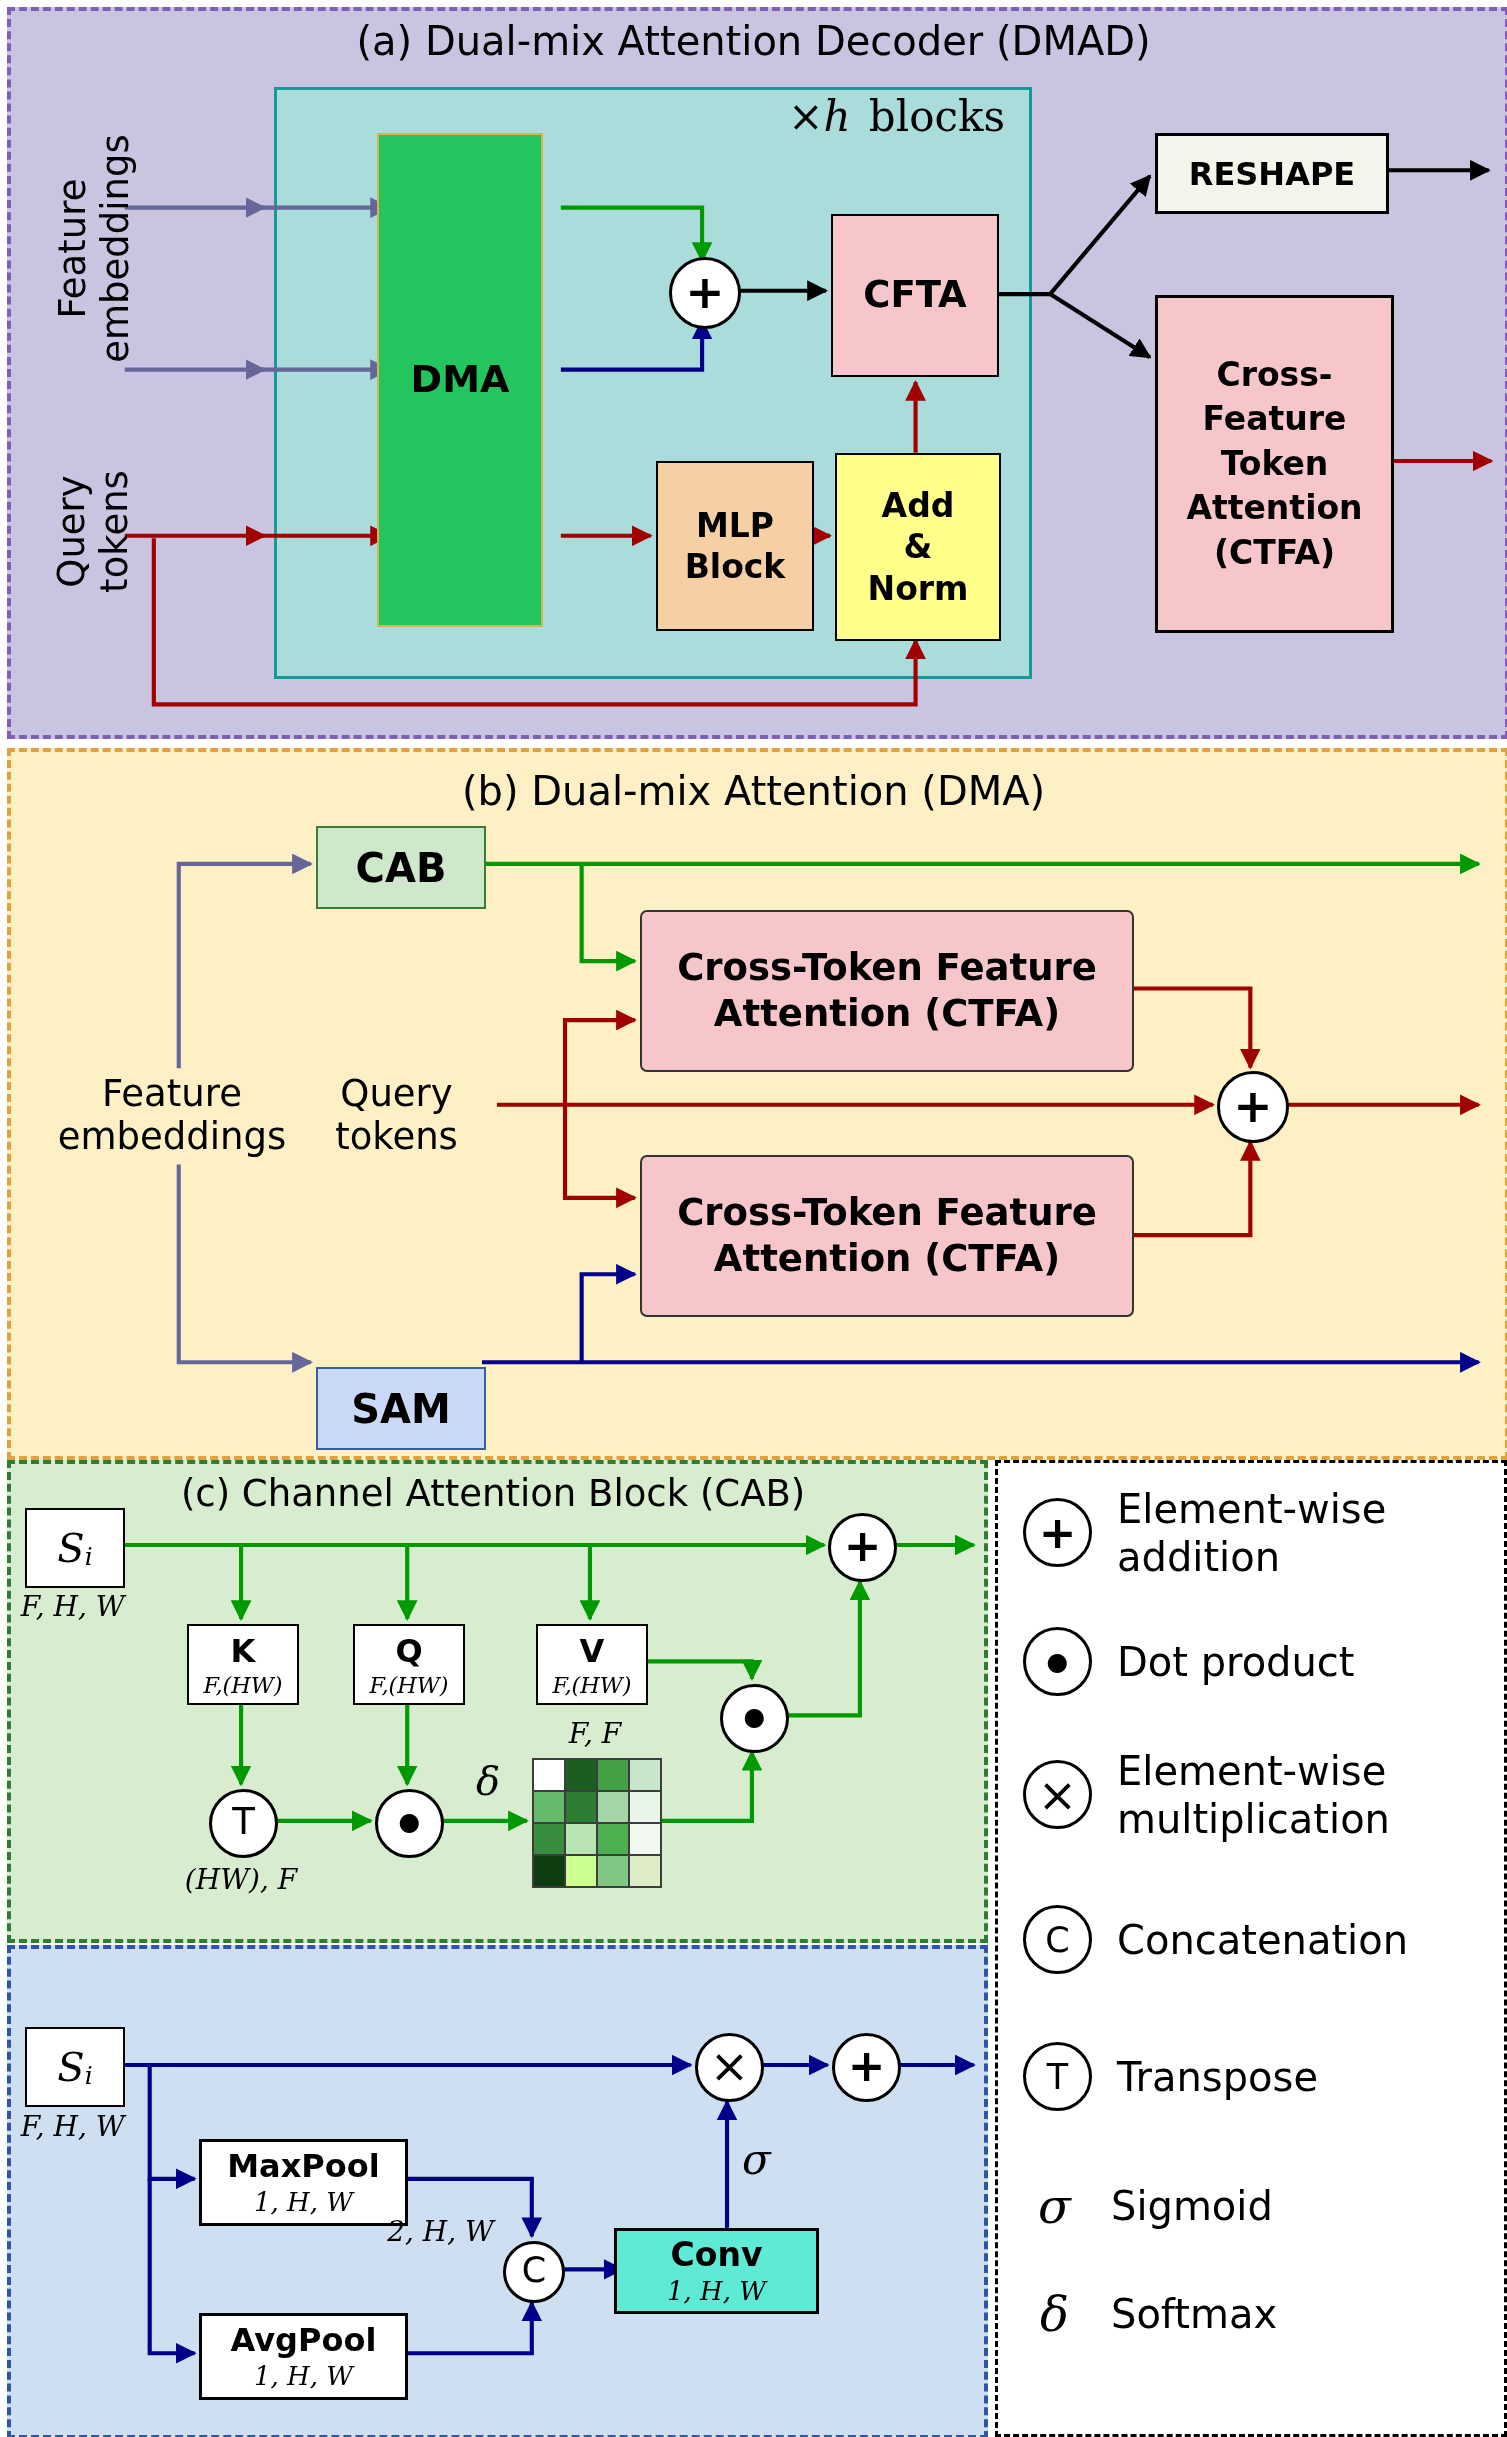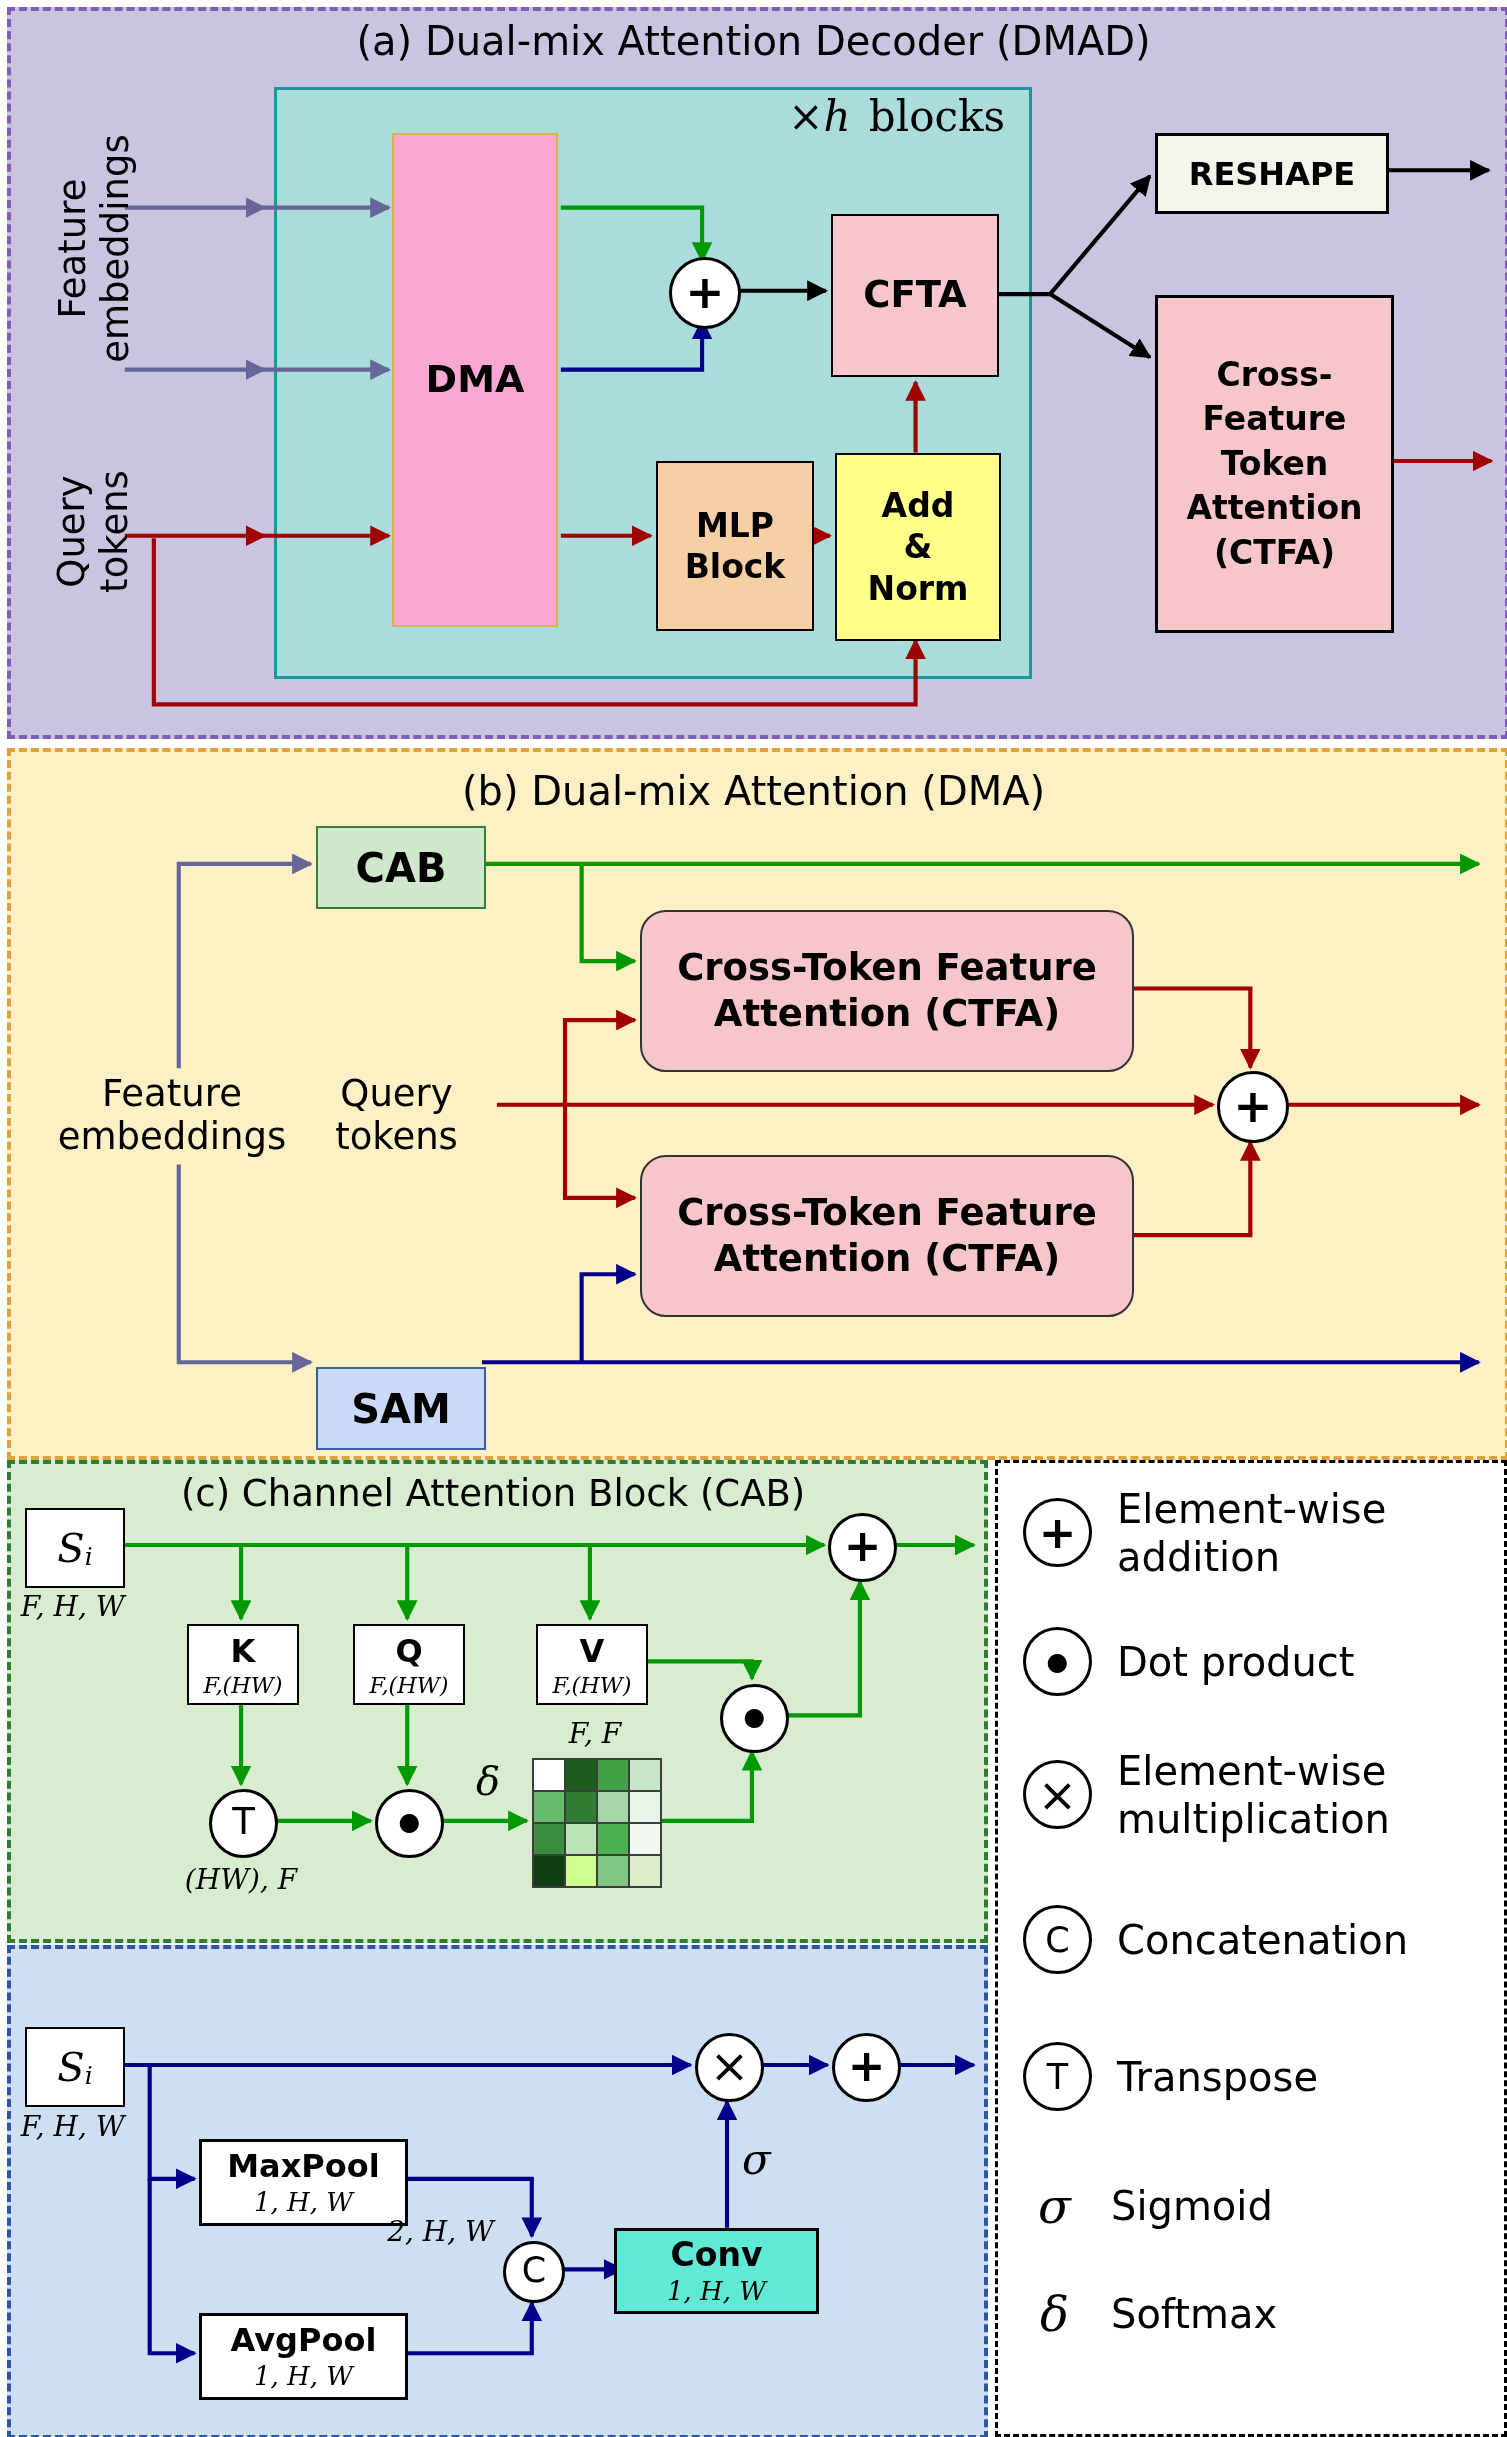--- a/index.html
+++ b/index.html
@@ -3,21 +3,21 @@
 <meta charset="utf-8">
 <style>
   html,body { margin:0; padding:0; background:#ffffff; }
   body { font-family:"DejaVu Sans","Liberation Sans",sans-serif; color:#000; }
   #canvas { position:relative; width:1508px; height:2438px; background:#fff; overflow:hidden; }
   .panel { position:absolute; border:4.2px dashed; z-index:0; }
   .arrows { position:absolute; left:0; top:0; z-index:1; pointer-events:none; }
   .title { position:absolute; text-align:center; font-size:40px; z-index:2; }
   .box { position:absolute; display:flex; flex-direction:column; align-items:center; justify-content:center;
          text-align:center; font-weight:700; border:3.3px solid #000; z-index:2; line-height:1.25; }
-  .rounded { border-radius:26px; border-width:2.5px; border-color:#333; }
+  .rounded { border-radius:7px; border-width:2.5px; border-color:#333; }
   .circle { position:absolute; border-radius:50%; border:3.3px solid #000; background:#fff; display:flex;
             align-items:center; justify-content:center; z-index:2; font-weight:700; }
   .circle > span { line-height:1; position:relative; top:-1.7px; }
   .label { position:absolute; text-align:center; z-index:2; line-height:1.15; }
   .math { font-family:"DejaVu Serif","Liberation Serif",serif; font-style:italic; font-weight:400; }
   .serif { font-family:"DejaVu Serif","Liberation Serif",serif; font-style:normal; font-weight:400; }
   .rot { display:flex; flex-direction:column; justify-content:center; text-align:center;
          transform:rotate(-90deg); z-index:2; }
   .matrix { position:absolute; display:grid; grid-template-columns:repeat(4,1fr); grid-template-rows:repeat(4,1fr);
             gap:2.5px; background:#3d3d3d; border:2.5px solid #3d3d3d; z-index:2; }
@@ -126,21 +126,21 @@
   <div class="rot" style="position:absolute;left:-32px;top:486px;width:249px;height:91px;font-size:37px;">
     <div>Query</div>
     <div>tokens</div>
   </div>
 
   <div class="label" style="left:731px;top:93px;width:274px;text-align:right;font-size:42px;">
     <span class="serif">×</span><span class="math">h</span>
     <span class="serif" style="margin-left:5px;">blocks</span>
   </div>
 
-  <div class="box" style="left:392px;top:133px;width:162px;height:490px;background:#f9a8d4;border:2.5px solid #d9b44a;font-size:38px;">
+  <div class="box" style="left:377px;top:133px;width:162px;height:490px;background:#22c55e;border:2.5px solid #d9b44a;font-size:38px;">
     <span>DMA</span>
   </div>
 
   <div class="circle" style="left:669px;top:257px;width:66px;height:66px;font-size:47px;">
     <span>+</span>
   </div>
 
   <div class="box" style="left:831px;top:214px;width:164px;height:159px;background:#f7c6ca;border-width:2.5px;font-size:37px;">
     <span>CFTA</span>
   </div>

